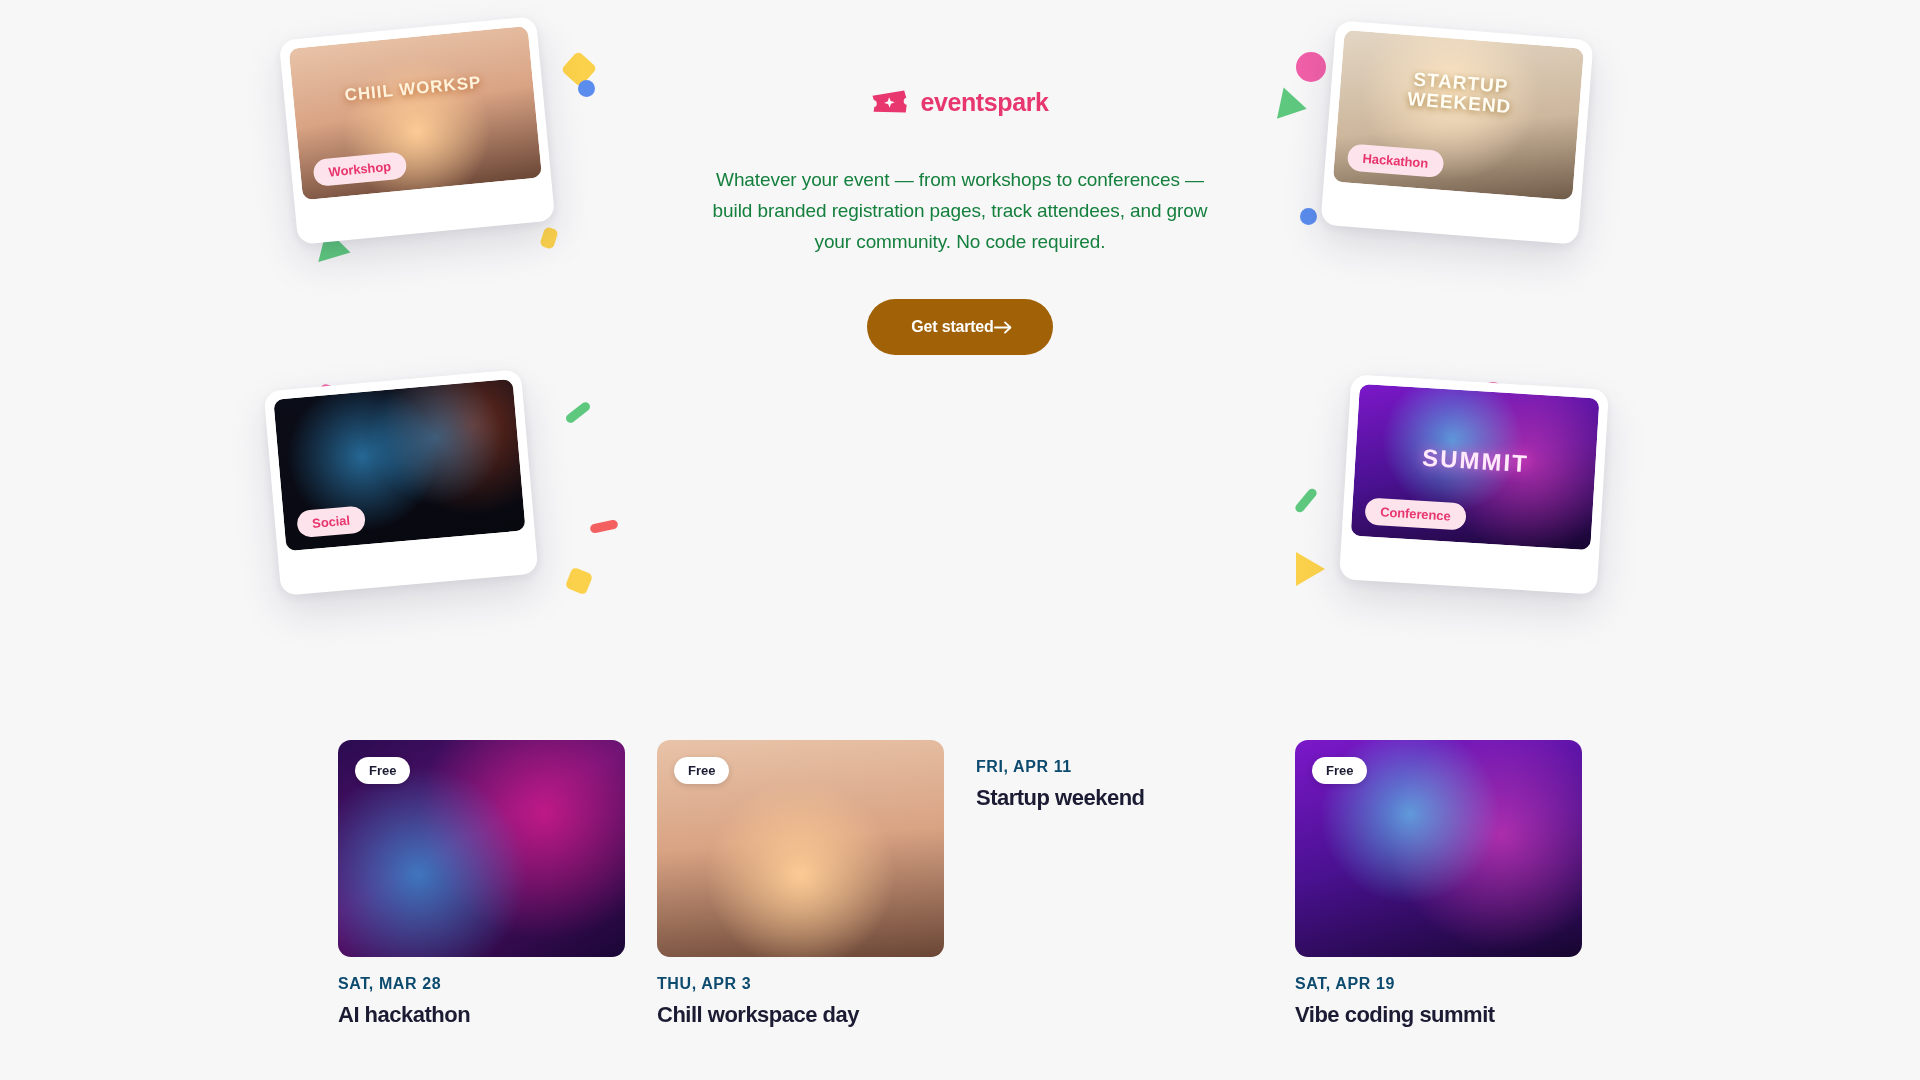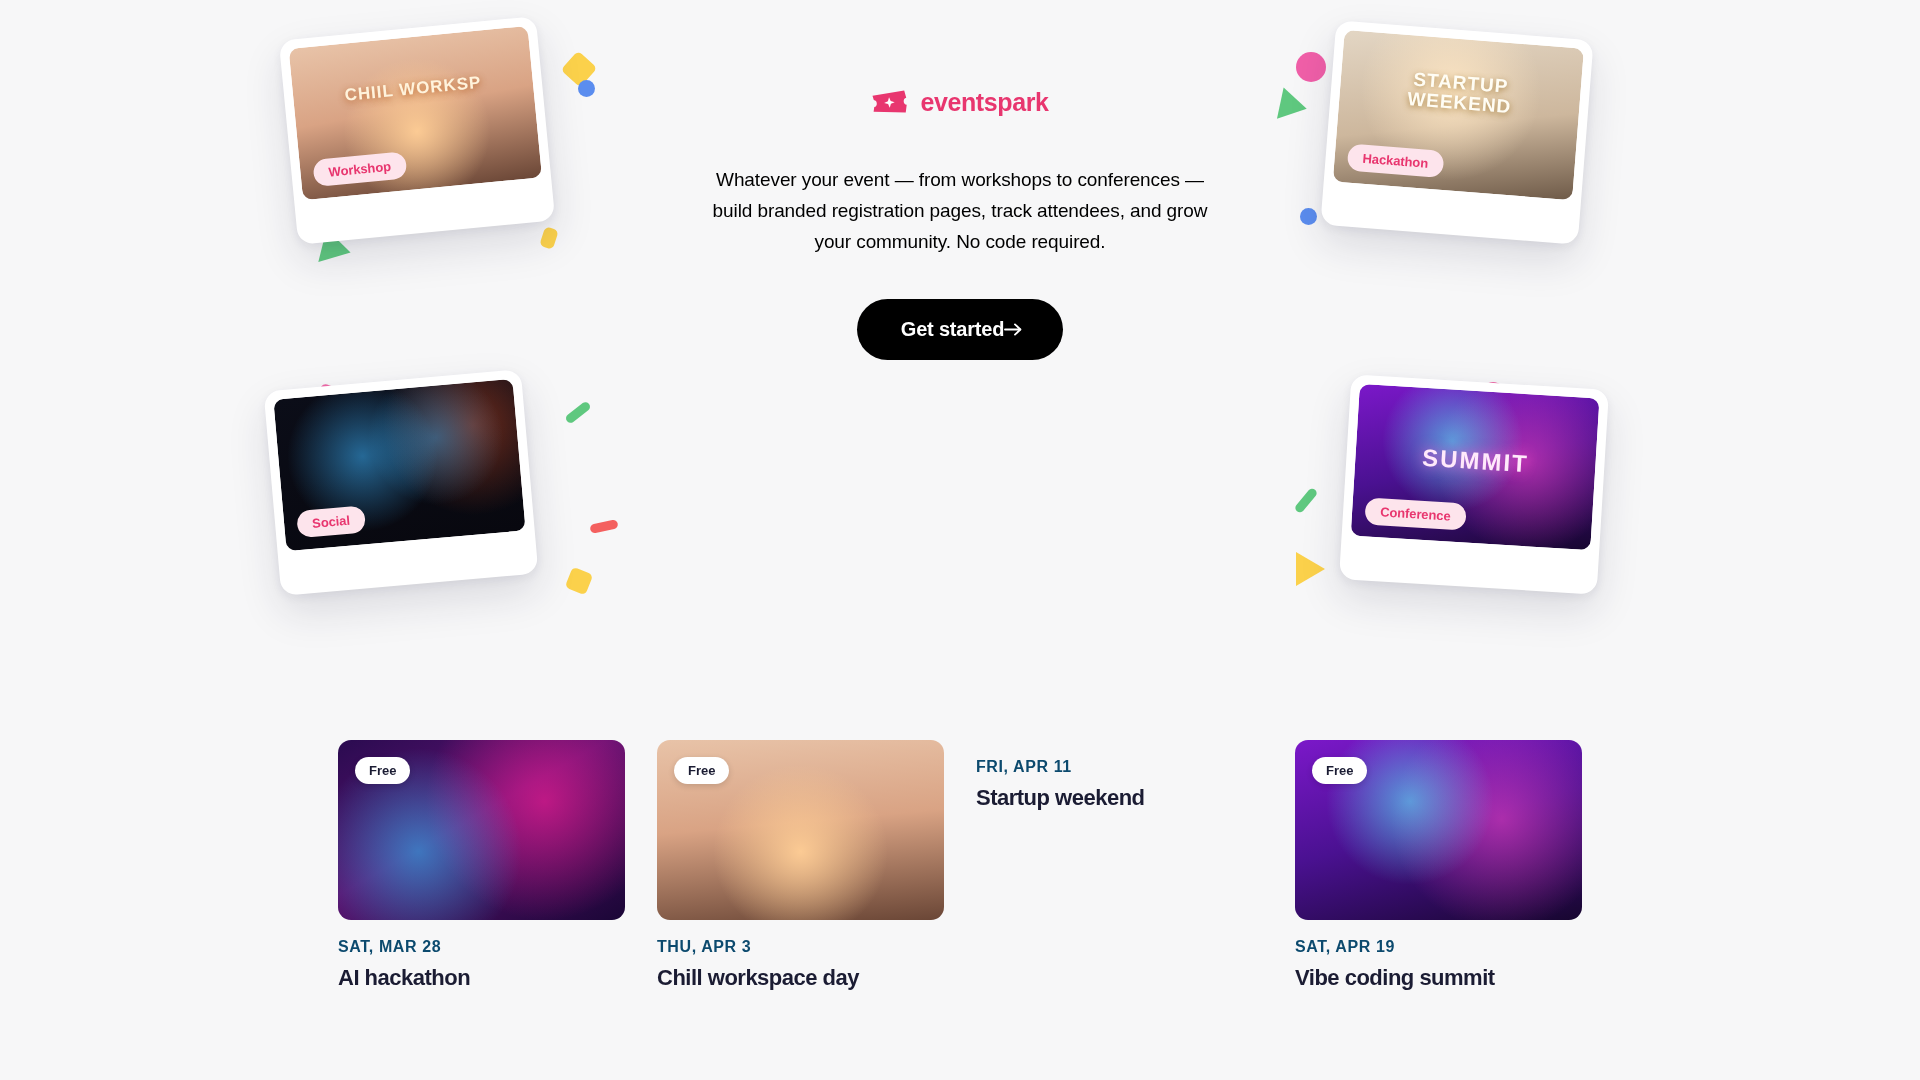--- a/index.html
+++ b/index.html
@@ -64,38 +64,38 @@
   .headline .ln { display: block; }
   .headline .ln-3 {
     color: #1b1c33;
     opacity: 0.045;
   }
 
   .subcopy {
     margin-top: 48px;
     font-size: 19px;
     line-height: 1.62;
-    color: #000000;
+    color: #15803d;
     letter-spacing: -0.1px;
     max-width: 520px;
     margin-left: auto;
     margin-right: auto;
   }
 
   .cta {
     margin-top: 42px;
     display: inline-flex;
     align-items: center;
-    background: #000000;
+    background: #a16207;
     color: #ffffff;
     border: none;
     border-radius: 999px;
     padding: 19px 40px 19px 44px;
     font-family: inherit;
-    font-size: 20px;
+    font-size: 16px;
     font-weight: 700;
     letter-spacing: -0.2px;
     cursor: pointer;
   }
   .cta svg { display: block; }
 
   
   .float-card {
     position: absolute;
     width: 258px;
@@ -194,21 +194,21 @@
   }
   .event-grid {
     display: grid;
     grid-template-columns: repeat(4, 1fr);
     gap: 32px;
   }
   .event-card { cursor: pointer; }
   .event-thumb {
     position: relative;
     width: 100%;
-    height: 180px;
+    height: 217px;
     border-radius: 13px;
     overflow: hidden;
   }
   .event-badge {
     position: absolute;
     left: 17px;
     top: 17px;
     background: #ffffff;
     color: #1b1c33;
     font-size: 13px;

